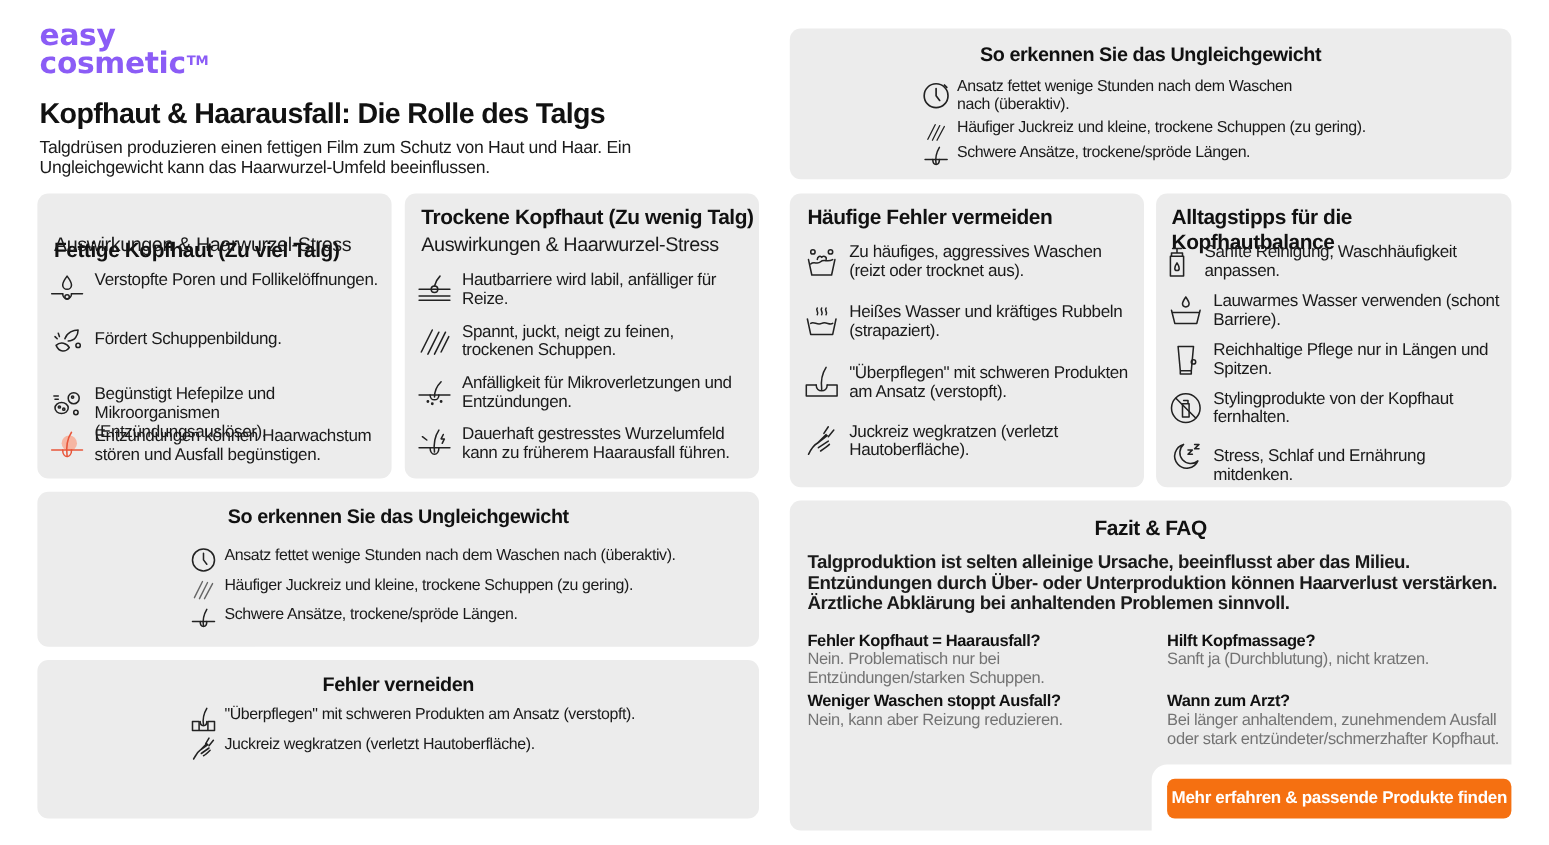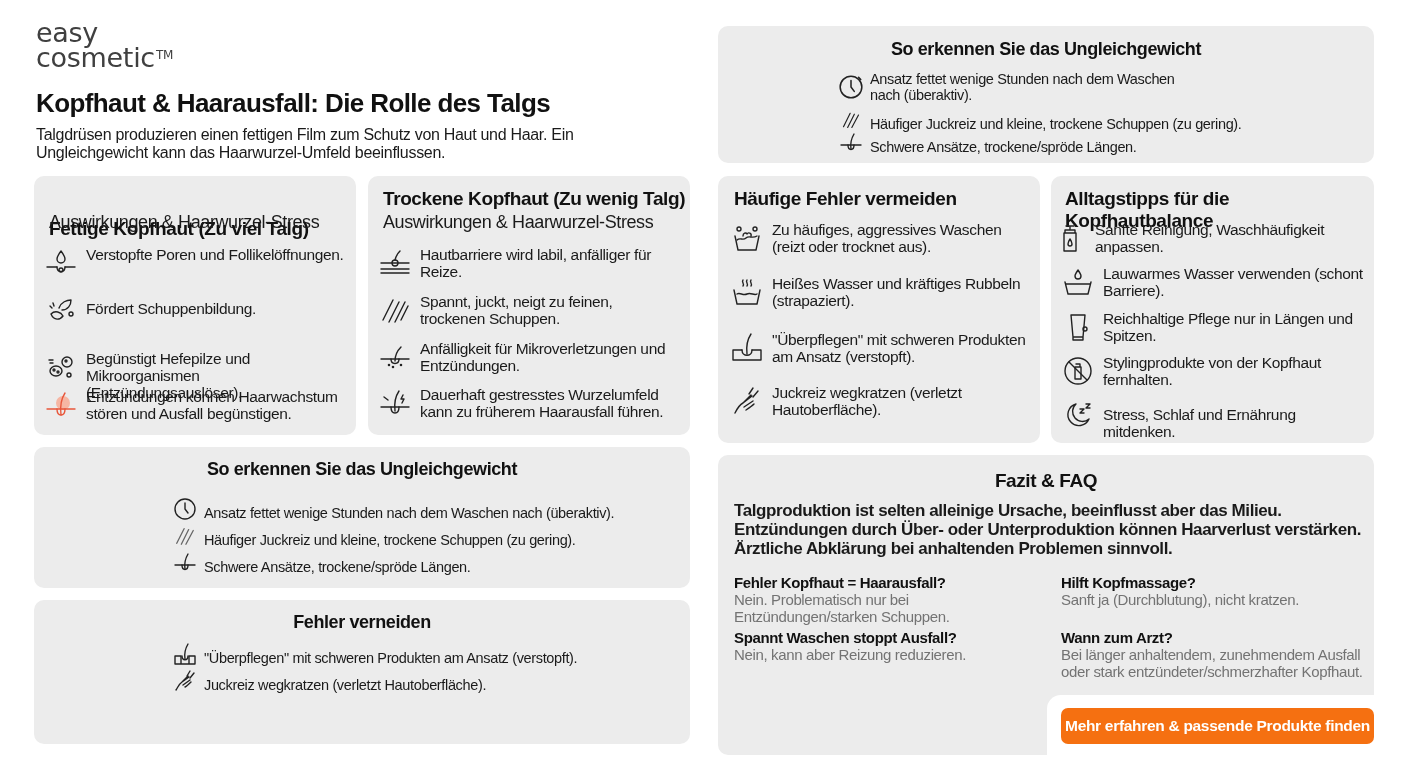--- a/index.html
+++ b/index.html
@@ -1,29 +1,29 @@
 <!DOCTYPE html>
 <html><head>
 <meta charset="utf-8">
 <style>
   * { box-sizing: border-box; margin: 0; padding: 0; }
   html, body { width: 1408px; height: 768px; background: #ffffff; overflow: hidden; }
   body { font-family: "Liberation Sans", "DejaVu Sans", sans-serif; color: #141414; position: relative; }
   .abs { position: absolute; }
   .card { position: absolute; background: #ececec; border-radius: 10px; }
-  .logo { left: 36px; top: 20px; font-family: "DejaVu Sans", sans-serif; font-weight: normal; font-size: 27px; line-height: 25px; letter-spacing: -0.3px; color: #404040; }
+  .logo { left: 36px; top: 20px; font-family: "DejaVu Sans", sans-serif; font-weight: bold; font-size: 27px; line-height: 25px; letter-spacing: -0.3px; color: #8b5cf6; }
   .logo sup { font-size: 12px; vertical-align: top; position: relative; top: -2px; margin-left: 1px; }
   .page-title { left: 36px; top: 88px; font-size: 26px; font-weight: bold; letter-spacing: -0.6px; color: #111; }
   .intro { left: 36px; top: 126px; width: 600px; font-size: 16px; line-height: 18px; letter-spacing: -0.3px; color: #1a1a1a; }
   .card h2 { font-size: 19px; font-weight: bold; letter-spacing: -0.4px; line-height: 22px; color: #111; }
   .card h3 { font-size: 18px; font-weight: normal; letter-spacing: -0.4px; line-height: 22px; color: #1a1a1a; }
   .item { display: flex; align-items: flex-start; position: absolute; }
   .item .ico { width: 34px; height: 34px; flex: 0 0 34px; display: flex; align-items: center; justify-content: center; margin-right: 8px; }
   .item .txt { font-size: 15.5px; line-height: 17px; letter-spacing: -0.35px; color: #1a1a1a; }
-  .sitem { display: flex; align-items: flex-end; position: absolute; }
+  .sitem { display: flex; align-items: flex-start; position: absolute; }
   .sitem .ico { width: 26px; height: 24px; flex: 0 0 26px; display: flex; align-items: center; justify-content: center; margin-right: 6px; }
   .sitem .txt { font-size: 14.5px; line-height: 16px; letter-spacing: -0.35px; color: #1a1a1a; }
   .center-title { position: absolute; left: 0; right: 0; text-align: center; font-size: 18px; font-weight: bold; letter-spacing: -0.4px; color: #111; }
   svg { stroke: #222; fill: none; stroke-width: 1.4; stroke-linecap: round; stroke-linejoin: round; }
   .faq-q { font-size: 15px; font-weight: bold; letter-spacing: -0.35px; line-height: 17px; color: #111; }
   .faq-a { font-size: 15px; letter-spacing: -0.35px; line-height: 17px; color: #737373; }
   .cta { position: absolute; left: 1061px; top: 708px; width: 313px; height: 36px; background: #f57011; border-radius: 7px; color: #fff; font-weight: bold; font-size: 15.5px; letter-spacing: -0.3px; display: flex; align-items: center; justify-content: center; cursor: pointer; }
   .notch { position: absolute; left: 1047px; top: 695px; width: 340px; height: 70px; background: #fff; border-top-left-radius: 14px; }
 </style>
 </head>
@@ -318,21 +318,21 @@
 </div>
 
 <div class="card" style="left:718px;top:455px;width:656px;height:300px;">
   <div class="center-title" style="top:15px;font-size:19px;">Fazit &amp; FAQ</div>
   <div class="abs" style="left:16px;top:46px;width:630px;font-size:17px;line-height:19px;letter-spacing:-0.4px;color:#1a1a1a;font-weight:bold;">Talgproduktion ist selten alleinige Ursache, beeinflusst aber das Milieu. Entzündungen durch Über- oder Unterproduktion können Haarverlust verstärken. Ärztliche Abklärung bei anhaltenden Problemen sinnvoll.</div>
   <div class="abs" style="left:16px;top:119px;width:320px;">
     <div class="faq-q">Fehler Kopfhaut = Haarausfall?</div>
     <div class="faq-a">Nein. Problematisch nur bei Entzündungen/starken Schuppen.</div>
   </div>
   <div class="abs" style="left:16px;top:174px;width:320px;">
-    <div class="faq-q">Spannt Waschen stoppt Ausfall?</div>
+    <div class="faq-q">Weniger Waschen stoppt Ausfall?</div>
     <div class="faq-a">Nein, kann aber Reizung reduzieren.</div>
   </div>
   <div class="abs" style="left:343px;top:119px;width:310px;">
     <div class="faq-q">Hilft Kopfmassage?</div>
     <div class="faq-a">Sanft ja (Durchblutung), nicht kratzen.</div>
   </div>
   <div class="abs" style="left:343px;top:174px;width:310px;">
     <div class="faq-q">Wann zum Arzt?</div>
     <div class="faq-a">Bei länger anhaltendem, zunehmendem Ausfall oder stark entzündeter/schmerzhafter Kopfhaut.</div>
   </div>

